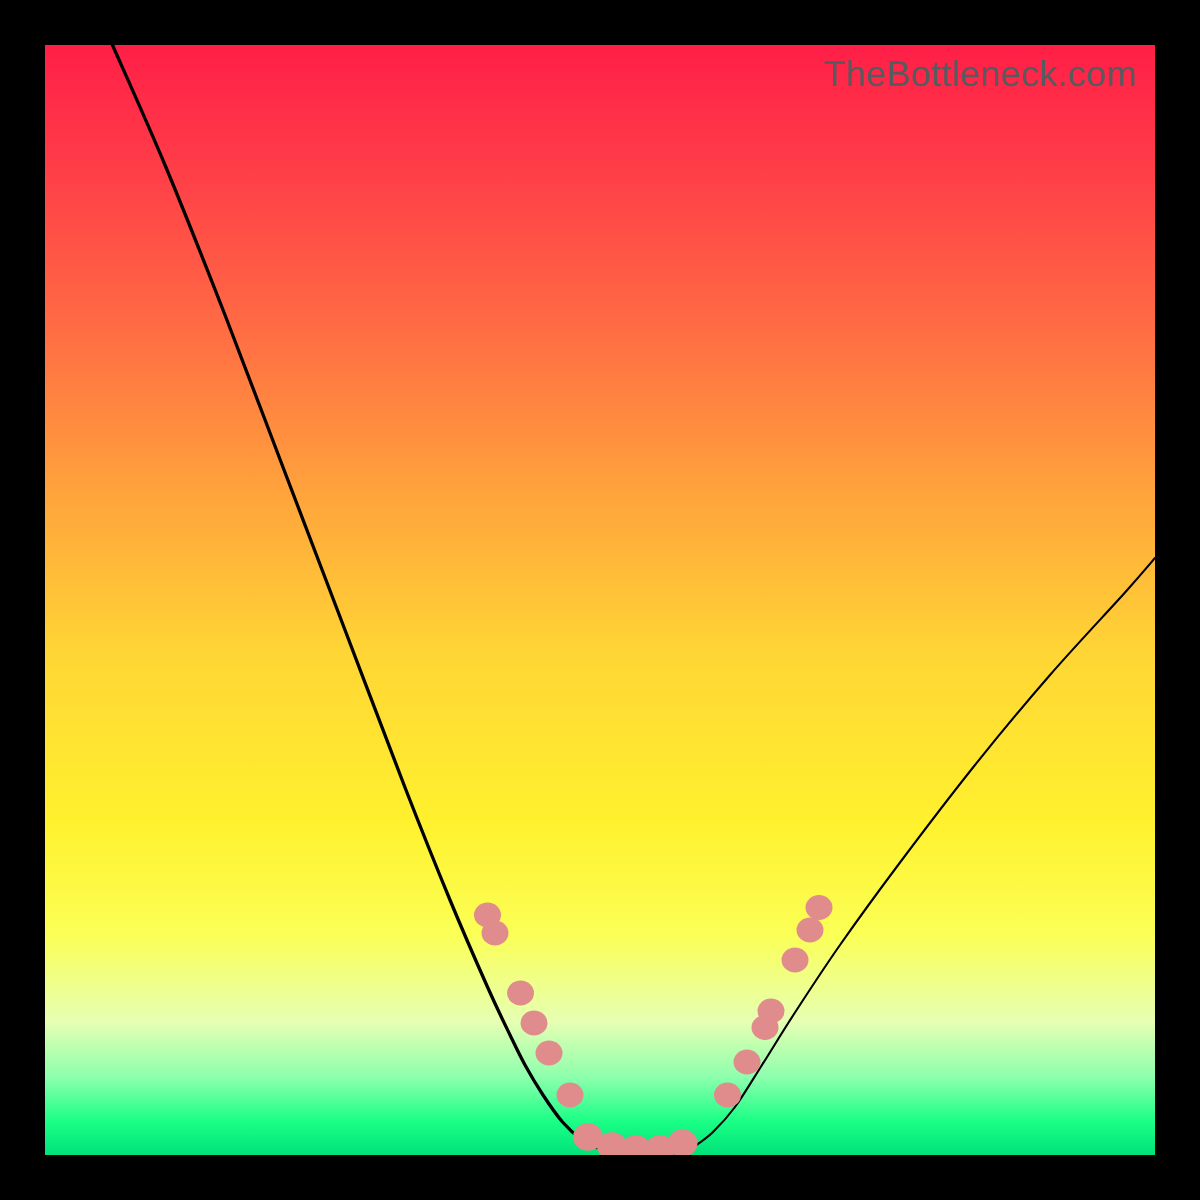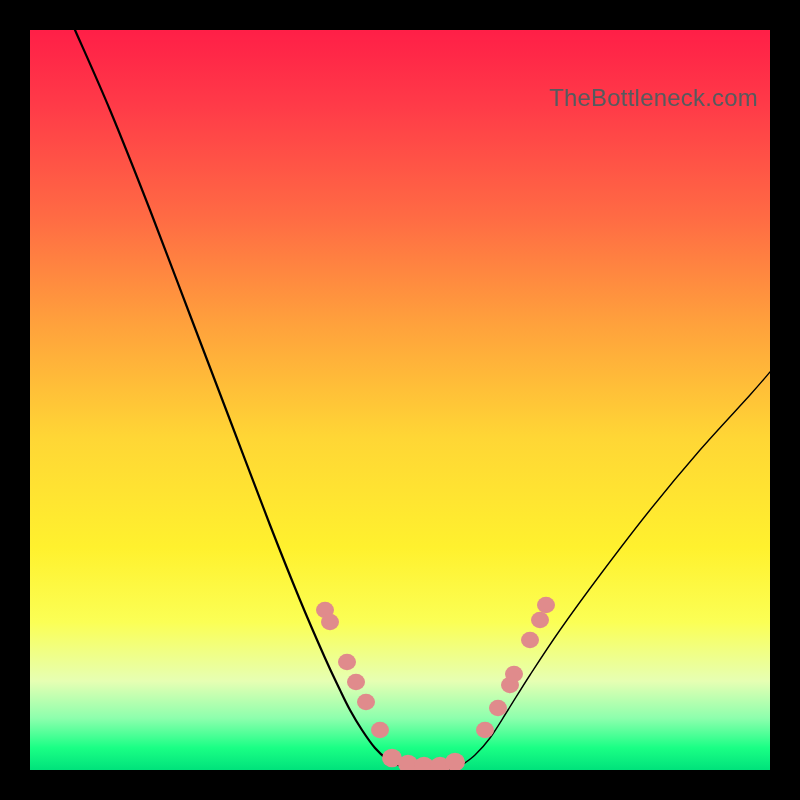--- a/index.html
+++ b/index.html
@@ -43,21 +43,20 @@
   }
   .watermark {
     position: absolute;
     top: 6px;
     right: 12px;
     color: #555b5e;
     font-size: 24px;
     font-weight: 400;
     letter-spacing: 0.2px;
     user-select: none;
-    margin-top: 48px;
   }
   svg {
     position: absolute;
     top: 0;
     left: 0;
   }
   .curve {
     fill: none;
     stroke: #000;
     stroke-width: 2.2;

